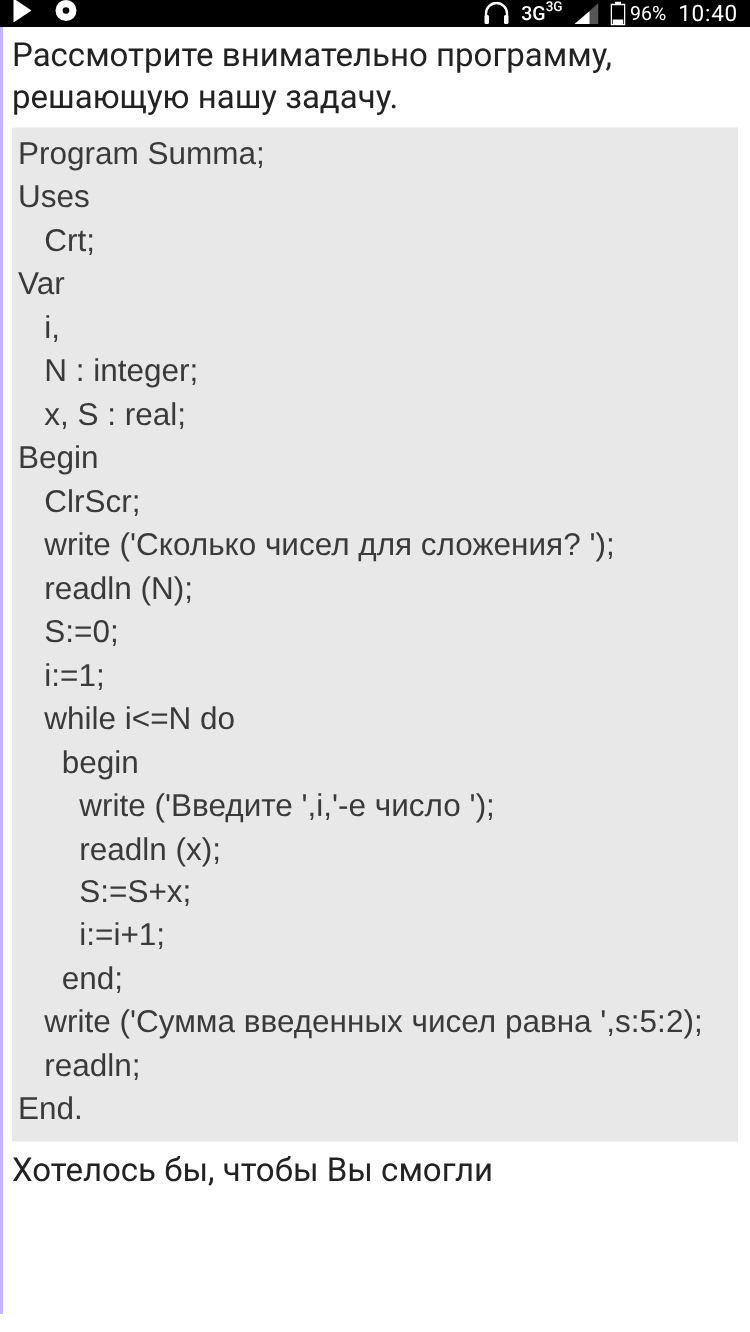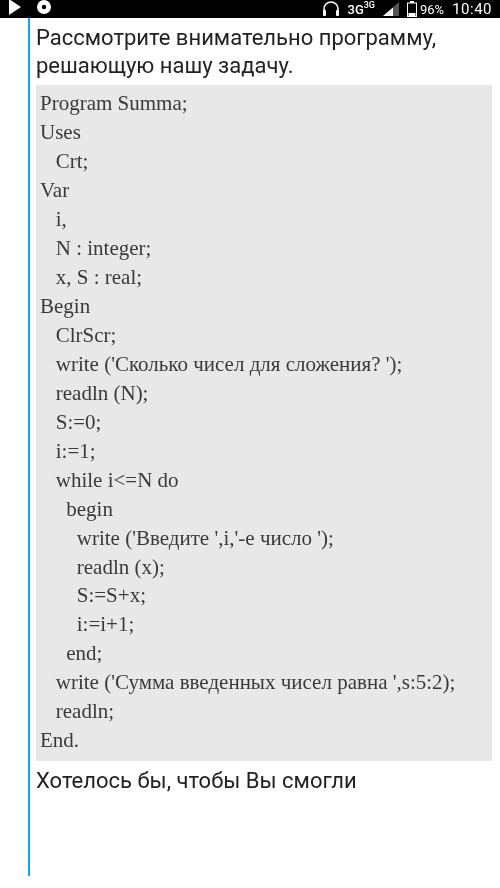--- a/index.html
+++ b/index.html
@@ -22,34 +22,33 @@
   .battery-wrap { display: flex; align-items: center; gap: 3px; }
   .battery-pct { font-size: 13px; }
   .content {
     width: 100%;
     height: calc(888px - 30px);
     overflow: hidden;
     background: #fff;
     padding: 0;
   }
   .page {
-    border-left: 2px solid #0ea5e9;
+    border-left: 2px solid #c4b5fd;
     height: 100%;
     padding: 6px 8px 0 6px;
-    margin-left: 28px;
   }
   .intro-text {
     font-size: 22px;
     color: #222;
     line-height: 1.25;
     margin-bottom: 6px;
   }
   .code-block {
     background: #e8e8e8;
-    font-family: Liberation Serif, serif;
+    font-family: Liberation Sans, sans-serif;
     font-size: 21px;
     color: #3a3a3a;
     line-height: 1.38;
     white-space: pre-wrap;
     word-break: break-word;
     padding: 4px 4px 6px 4px;
     margin-bottom: 4px;
   }
   .outro-text {
     font-size: 22px;

